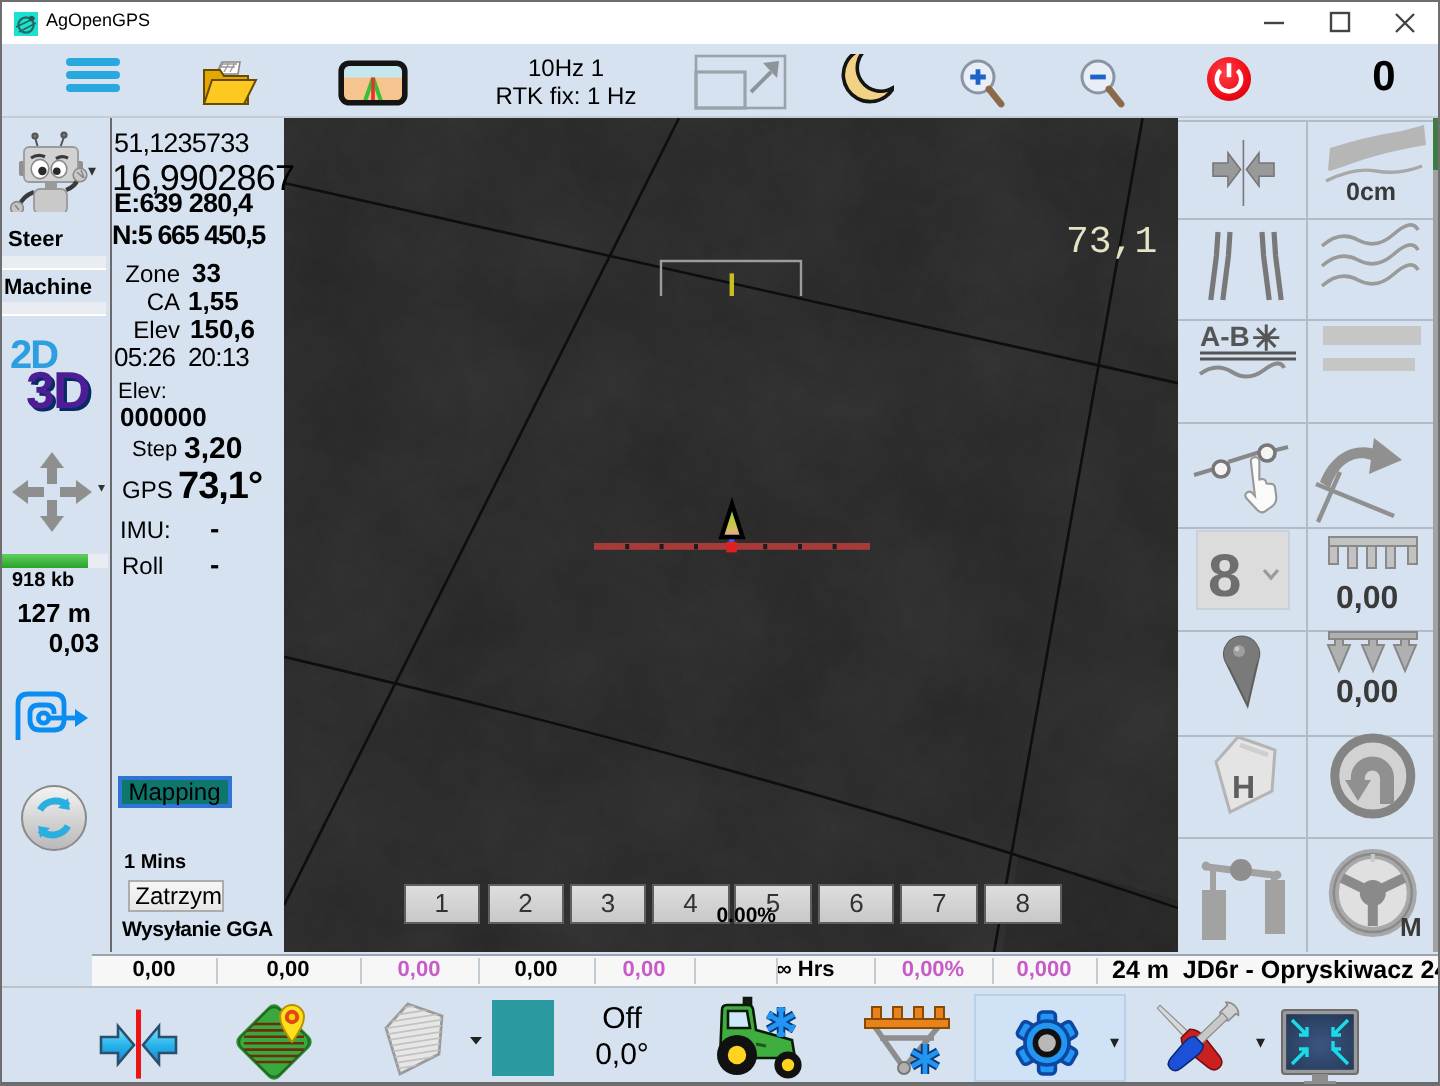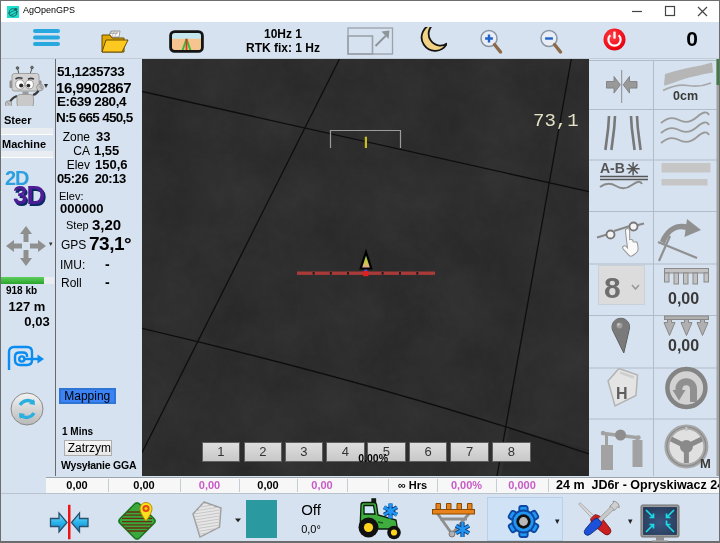--- a/index.html
+++ b/index.html
@@ -52,21 +52,21 @@
     </defs>
  <g clip-path="url(#camclip)">
   <rect x="2.6" y="2.6" width="31.8" height="19.8" fill="#f6c48e"></rect>
   <rect x="2.6" y="2.6" width="31.8" height="7.2" fill="#c5e6ee"></rect>
   <path d="M18.5,10 L14.2,22.4" stroke="#35c135" stroke-width="2"></path>
   <path d="M18.5,10 L22.8,22.4" stroke="#35c135" stroke-width="2"></path>
   <path d="M18.5,9.8 L18.5,22.4" stroke="#e83030" stroke-width="1.8"></path>
  </g>
  <rect x="2.6" y="2.6" width="31.8" height="19.8" rx="4" fill="none" stroke="#141414" stroke-width="2.8"></rect>
 </svg>
-<div class="abs" style="left:230px;top:27px;width:106px;text-align:center;font-weight:bold;font-size:12px;line-height:14px">10Hz 1<br>RTK fix: 1 Hz</div>
+<div class="abs" style="left:230px;top:27px;width:106px;text-align:center;font-weight:normal;font-size:12px;line-height:14px">10Hz 1<br>RTK fix: 1 Hz</div>
 <svg class="abs" style="left:347px;top:27px" width="47" height="28" viewBox="0 0 47 28">
  <rect x="1" y="1" width="44.5" height="26" fill="none" stroke="#9aa2aa" stroke-width="1.3"></rect>
  <rect x="1" y="9" width="24.5" height="18" fill="none" stroke="#9aa2aa" stroke-width="1.6"></rect>
  <path d="M28.5,19 L38.5,9" stroke="#8c949c" stroke-width="2"></path>
  <path d="M34.5,4.5 L42.5,3.5 L41.5,12 Z" fill="#8c949c"></path>
 </svg>
 <svg class="abs" style="left:413px;top:27px" width="34" height="29" viewBox="0 0 34 29">
  <g transform="rotate(-35 16 14.5)">
  <path d="M30,3 A13.4,13.4 0 1 0 29.5,26.5 A10.8,10.8 0 0 1 30,3 Z" fill="#f2d386" stroke="#141414" stroke-width="1.8" stroke-linejoin="round"></path>
  </g>
@@ -210,42 +210,42 @@
         <stop offset="1" stop-color="#b8b8b8"></stop>
       </linearGradient>
     </defs>
  <circle cx="17" cy="17" r="16" fill="url(#cbg)" stroke="#8a8a8a" stroke-width="1"></circle>
  <path d="M10 13 A 9 9 0 0 1 24 11" fill="none" stroke="#2ab0e0" stroke-width="3.4"></path>
  <path d="M24 7 L25 13 L19 12 Z" fill="#2ab0e0"></path>
  <path d="M24 21 A 9 9 0 0 1 10 23" fill="none" stroke="#2ab0e0" stroke-width="3.4"></path>
  <path d="M10 27 L9 21 L15 22 Z" fill="#2ab0e0"></path>
 </svg>
 <div id="datapanel" class="abs"></div>
-<div class="abs" style="left:57px;top:64px;font-weight:bold;font-size:13.5px;letter-spacing:-0.4px">51,1235733</div>
-<div class="abs" style="left:56px;top:79px;font-weight:bold;font-size:15px;letter-spacing:-0.4px">16,9902867</div>
+<div class="abs" style="left:57px;top:64px;font-weight:normal;font-size:13.5px;letter-spacing:-0.4px">51,1235733</div>
+<div class="abs" style="left:56px;top:79px;font-weight:normal;font-size:18px;letter-spacing:-0.4px">16,9902867</div>
 <div class="abs" style="left:57px;top:94px;font-weight:bold;font-size:13.5px;letter-spacing:-0.4px">E:639 280,4</div>
 <div class="abs" style="left:56px;top:110px;font-weight:bold;font-size:13.5px;letter-spacing:-0.7px">N:5 665 450,5</div>
 <div class="abs" style="left:57px;top:130px;width:33px;text-align:right;font-size:12px">Zone</div>
 <div class="abs" style="left:96px;top:129px;font-weight:bold;font-size:13px">33</div>
 <div class="abs" style="left:57px;top:144px;width:33px;text-align:right;font-size:12px">CA</div>
 <div class="abs" style="left:94px;top:143px;font-weight:bold;font-size:13px">1,55</div>
 <div class="abs" style="left:57px;top:158px;width:33px;text-align:right;font-size:12px">Elev</div>
 <div class="abs" style="left:95px;top:157px;font-weight:bold;font-size:13px">150,6</div>
-<div class="abs" style="left:57px;top:171px;font-weight:bold;font-size:13px;letter-spacing:-0.4px">05:26&nbsp; 20:13</div>
+<div class="abs" style="left:57px;top:171px;font-weight:normal;font-size:13px;letter-spacing:-0.4px">05:26&nbsp; 20:13</div>
 <div class="abs" style="left:59px;top:190px;font-size:11px">Elev:</div>
 <div class="abs" style="left:60px;top:201px;font-weight:bold;font-size:13px">000000</div>
 <div class="abs" style="left:66px;top:219px;font-size:11px">Step</div>
 <div class="abs" style="left:92px;top:216px;font-weight:bold;font-size:15px">3,20</div>
 <div class="abs" style="left:61px;top:238px;font-size:12px">GPS</div>
 <div class="abs" style="left:89px;top:233px;font-weight:bold;font-size:19px;letter-spacing:-0.5px">73,1°</div>
 <div class="abs" style="left:60px;top:258px;font-size:12px">IMU:</div>
 <div class="abs" style="left:105px;top:256px;font-weight:bold;font-size:14px">-</div>
 <div class="abs" style="left:61px;top:276px;font-size:12px">Roll</div>
 <div class="abs" style="left:105px;top:274px;font-weight:bold;font-size:14px">-</div>
-<div class="abs" style="left:59px;top:387.5px;width:56.5px;height:16.5px;box-sizing:border-box;background:#3b82f6;border:2px solid #2e75d6;text-align:center;font-size:12px;line-height:12.5px">Mapping</div>
+<div class="abs" style="left:59px;top:387.5px;width:56.5px;height:16.5px;box-sizing:border-box;background:#0f766e;border:2px solid #2e75d6;text-align:center;font-size:12px;line-height:12.5px">Mapping</div>
 <div class="abs" style="left:62px;top:426px;font-weight:bold;font-size:10px">1 Mins</div>
 <div class="abs" style="left:64px;top:439.5px;width:48px;height:16px;box-sizing:border-box;background:linear-gradient(#f6f6f6,#e8e8e8);border:1px solid #adadad;text-align:right;font-size:12px;line-height:14px">Zatrzym</div>
 <div class="abs" style="left:61px;top:459px;font-weight:bold;font-size:10.5px;letter-spacing:-0.2px">Wysyłanie GGA</div>
 <div id="rightpanel" class="abs"></div>
 <svg class="abs" style="left:589px;top:59px" width="131" height="417" viewBox="0 0 131 417">
  <g stroke="#b2bcc8" stroke-width="1">
   <path d="M0,1.5 H131 M0,50.5 H131 M0,101 H131 M0,152.5 H131 M0,205 H131 M0,256.5 H131 M0,309 H131 M0,360 H131"></path>
   <path d="M64.5,1.5 V417"></path>
  </g>
  <rect x="127.5" y="0" width="3.5" height="417" fill="#a2a2a2"></rect>
@@ -352,21 +352,21 @@
  <path d="M97.4,368 v4" stroke="#c8c8c8" stroke-width="2"></path>
  <text x="111" y="409" font-weight="bold" font-size="13" fill="#3a3a3a">M</text>
 </svg>
 <div id="statusbar" class="abs"></div>
 <div class="abs stxt" style="left:46px;top:479px;width:62px;text-align:center">0,00</div>
 <div class="abs stxt" style="left:108px;top:479px;width:72px;text-align:center">0,00</div>
 <div class="abs stxt mag" style="left:180px;top:479px;width:59px;text-align:center">0,00</div>
 <div class="abs stxt" style="left:239px;top:479px;width:58px;text-align:center">0,00</div>
 <div class="abs stxt mag" style="left:297px;top:479px;width:50px;text-align:center">0,00</div>
 <div class="abs stxt" style="left:347px;top:452px;width:41px;text-align:right;font-size:10.5px">0.00%</div>
-<div class="abs stxt" style="left:388px;top:479px;width:49px;text-align:center">∞ Hrs</div>
+<div class="abs stxt" style="left:388px;top:479px;width:49px;text-align:left">∞ Hrs</div>
 <div class="abs stxt mag" style="left:437px;top:479px;width:59px;text-align:center">0,00%</div>
 <div class="abs stxt mag" style="left:496px;top:479px;width:52px;text-align:center">0,000</div>
 <div class="abs stxt" style="left:556px;top:478px;font-size:12.5px">24 m&nbsp; JD6r - Opryskiwacz 24</div>
 <div class="abs" style="left:108px;top:479px;width:1px;height:13px;background:#c4ccd4"></div>
 <div class="abs" style="left:180px;top:479px;width:1px;height:13px;background:#c4ccd4"></div>
 <div class="abs" style="left:239px;top:479px;width:1px;height:13px;background:#c4ccd4"></div>
 <div class="abs" style="left:297px;top:479px;width:1px;height:13px;background:#c4ccd4"></div>
 <div class="abs" style="left:347px;top:479px;width:1px;height:13px;background:#c4ccd4"></div>
 <div class="abs" style="left:388px;top:479px;width:1px;height:13px;background:#c4ccd4"></div>
 <div class="abs" style="left:437px;top:479px;width:1px;height:13px;background:#c4ccd4"></div>
@@ -410,21 +410,21 @@
         <path d="M18,2 L35,8 L33.5,27 L14,37 L7,14 Z"></path>
       </clipPath>
     </defs>
  <path d="M18,2 L35,8 L33.5,27 L14,37 L7,14 Z" fill="#e6e6e6" stroke="#9a9a9a" stroke-width="1.4"></path>
  <g clip-path="url(#pentclip)" stroke="#c2c2c2" stroke-width="0.9">
   <path d="M2,6 L40,0 M2,9 L40,3 M2,12 L40,6 M2,15 L40,9 M2,18 L40,12 M2,21 L40,15 M2,24 L40,18 M2,27 L40,21 M2,30 L40,24 M2,33 L40,27 M2,36 L40,30 M2,39 L40,33 M2,42 L40,36"></path>
  </g>
  <path d="M49,18.5 h6 l-3,3.8 Z" fill="#222"></path>
 </svg>
 <div class="abs" style="left:246px;top:500px;width:31px;height:38px;background:#2a9aa0"></div>
-<div class="abs" style="left:285px;top:501px;width:52px;text-align:center;font-size:15px;line-height:18px">Off<br><span style="font-size:11px">0,0°</span></div>
+<div class="abs" style="left:285px;top:501px;width:52px;text-align:center;font-size:15px;line-height:18px">Off<br><span style="font-size:15px">0,0°</span></div>
 <svg class="abs" style="left:352px;top:495px" width="52" height="46" viewBox="0 0 52 46">
  <g stroke="#0a1a0a" stroke-width="1.3">
   <path d="M20,8 L20,4 L23.5,4 L23.5,8 Z" fill="#1a1a1a"></path>
   <path d="M9,10 Q9,7.5 11.5,7.5 L22,7.5 Q24,7.5 24.5,9.5 L26,20 L44,25 L45.5,34 L8,34 Z" fill="#3fae3f"></path>
   <path d="M12,10.5 L21.5,10.5 L23,19 L12,19 Z" fill="#cfe8f8"></path>
  </g>
  <path d="M26,27 l5,1" stroke="#1a5a1a" stroke-width="1.5"></path>
  <circle cx="16.5" cy="32.5" r="10" fill="#111"></circle>
  <circle cx="16.5" cy="32.5" r="4.6" fill="#ffd41e"></circle>
  <circle cx="42" cy="37.5" r="6.8" fill="#111"></circle>

